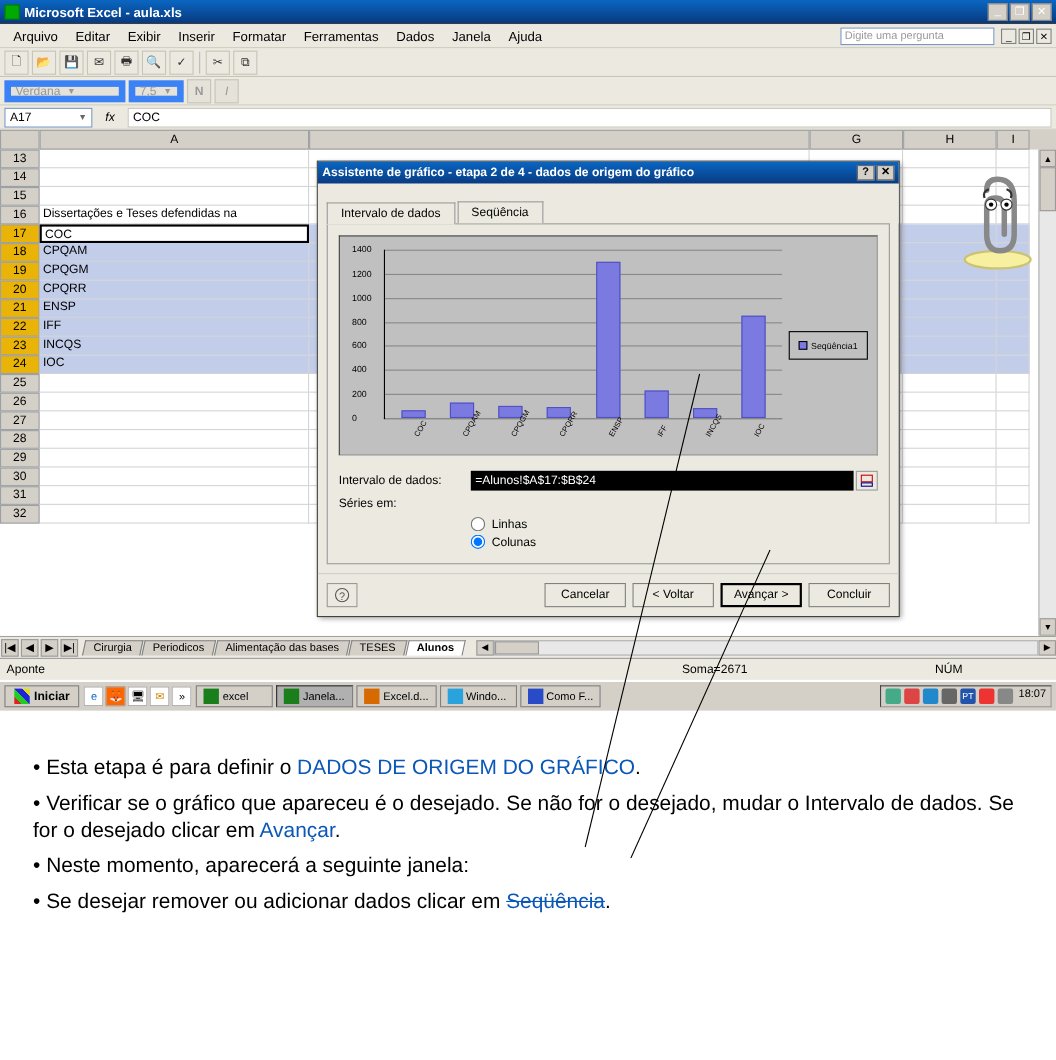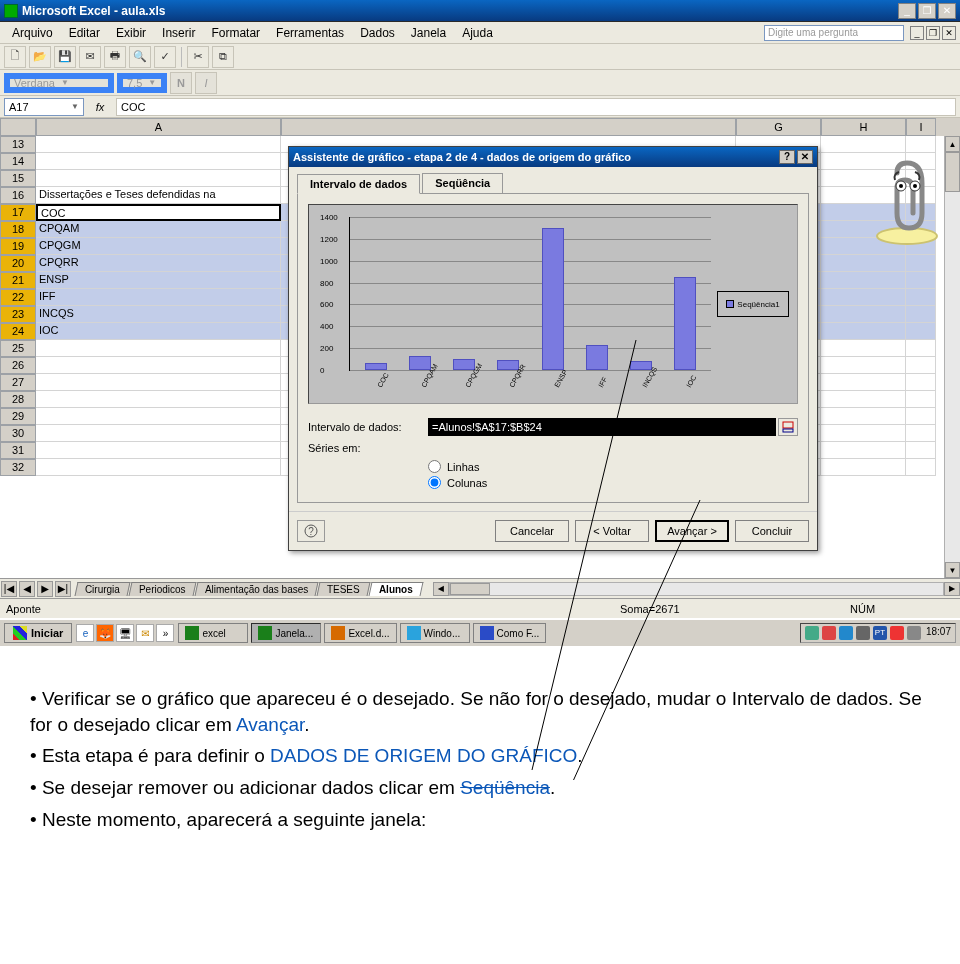--- a/index.html
+++ b/index.html
@@ -77,21 +77,21 @@
   .taskbar .task .ticon { width:14px; height:14px; display:inline-block;}
   .taskbar .tray { margin-left:auto; display:flex; align-items:flex-start; gap:3px; border:1px inset #999; padding:2px 4px;}
   .taskbar .tray .tricon { width:14px; height:14px; display:inline-block; border-radius:2px;}
   .taskbar .clock { font-size:10px; margin-left:2px;}
 
   
   .wizard { position:absolute; left:288px; top:28px; width:530px; background:#eceae0; border:1px solid #404040; box-shadow:2px 2px 5px rgba(0,0,0,0.4);}
   .wizard .wtitle { background:linear-gradient(#0a66c2,#083a80); color:#fff; height:20px; display:flex; align-items:center; padding:0 4px; font-size:11px; font-weight:bold;}
   .wizard .wtitle .help { margin-left:auto; width:16px; height:14px; background:#d4d0c8; border:1px solid #666; color:#000; text-align:center; font-size:10px; line-height:12px; cursor:pointer;}
   .wizard .wtitle .close { width:16px; height:14px; background:#d4d0c8; border:1px solid #666; color:#000; text-align:center; font-size:10px; line-height:12px; margin-left:2px; cursor:pointer;}
-  .wizard .wtabs { display:flex; padding:6px 8px 0 8px; background:#eceae0;font-weight:bold;}
+  .wizard .wtabs { display:flex; padding:16px 8px 0 8px; background:#eceae0;}
   .wizard .wtab { padding:3px 12px; background:#eceae0; border:1px solid #999; border-bottom:none; font-size:11px; cursor:pointer; margin-right:2px;}
   .wizard .wtab.active { background:#eceae0; position:relative; top:1px; border-bottom:1px solid #eceae0;}
   .wizard .panel { margin:0 8px 8px 8px; border:1px solid #999; background:#eceae0; padding:10px;}
   .wizard .chart-preview { background:#c0c0c0; border:1px inset #999; height:200px; padding:8px; display:flex; align-items:center; justify-content:center; margin-bottom:14px;}
   .chart-box { width:100%; height:100%; display:flex; position:relative;}
   .chart-plot { flex:1; background:#c0c0c0; position:relative; border-left:1px solid #000; border-bottom:1px solid #000; margin:4px 6px 24px 32px;}
   .ytick { position:absolute; left:-30px; font-size:8px; transform:translateY(50%);margin-top:15px;}
   .gridline { position:absolute; left:0; right:0; height:1px; background:#888;}
   .bars { position:absolute; left:0; right:0; bottom:0; top:0; display:flex; align-items:flex-end; justify-content:space-around; padding:0 4px;}
   .bar { width:22px; background:#7a7ae0; border:1px solid #5050c0;}
@@ -582,24 +582,24 @@
   </div>
 </div>
 
 <svg style="position:absolute; left:0; top:0; width:960px; height:780px; pointer-events:none;">
   <line x1="636" y1="340" x2="532" y2="770" stroke="#000" stroke-width="1"></line>
   <line x1="700" y1="500" x2="560" y2="810" stroke="#000" stroke-width="1"></line>
 </svg>
 
 <div class="instructions">
   <div class="bullet">
+    <span>Esta etapa é para definir o </span><span class="link-blue">DADOS DE ORIGEM DO GRÁFICO</span><span>.</span>
+  </div>
+  <div class="bullet">
     <span>Verificar se o gráfico que apareceu é o desejado. Se não for o desejado, mudar o Intervalo de dados. Se for o desejado clicar em </span><span class="link-blue2">Avançar</span><span>.</span>
   </div>
   <div class="bullet">
-    <span>Esta etapa é para definir o </span><span class="link-blue">DADOS DE ORIGEM DO GRÁFICO</span><span>.</span>
+    <span>Neste momento, aparecerá a seguinte janela:</span>
   </div>
   <div class="bullet">
     <span>Se desejar remover ou adicionar dados clicar em </span><span class="strike-link">Seqüência</span><span>.</span>
   </div>
-  <div class="bullet">
-    <span>Neste momento, aparecerá a seguinte janela:</span>
-  </div>
 </div>
 
 </body></html>

